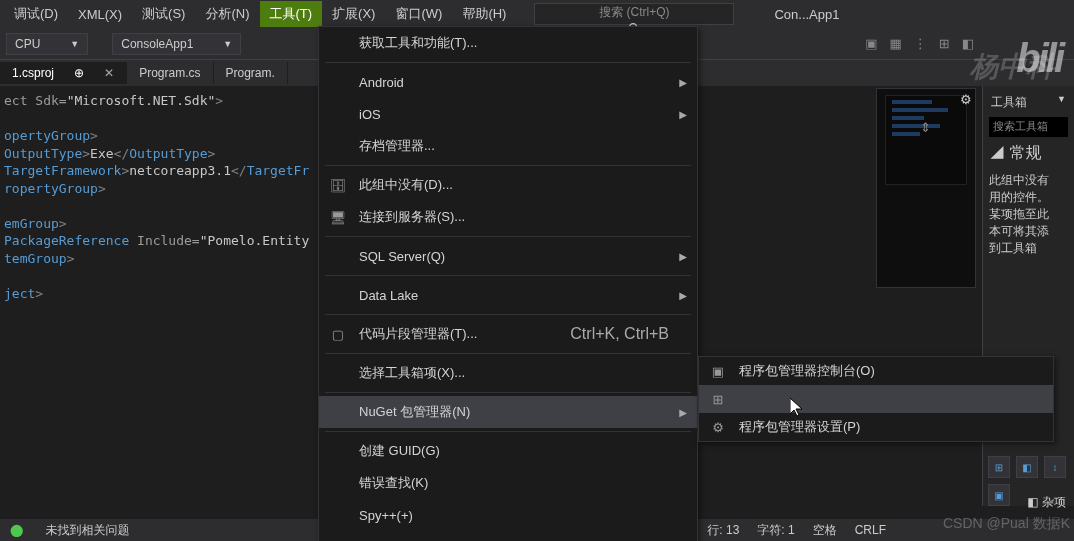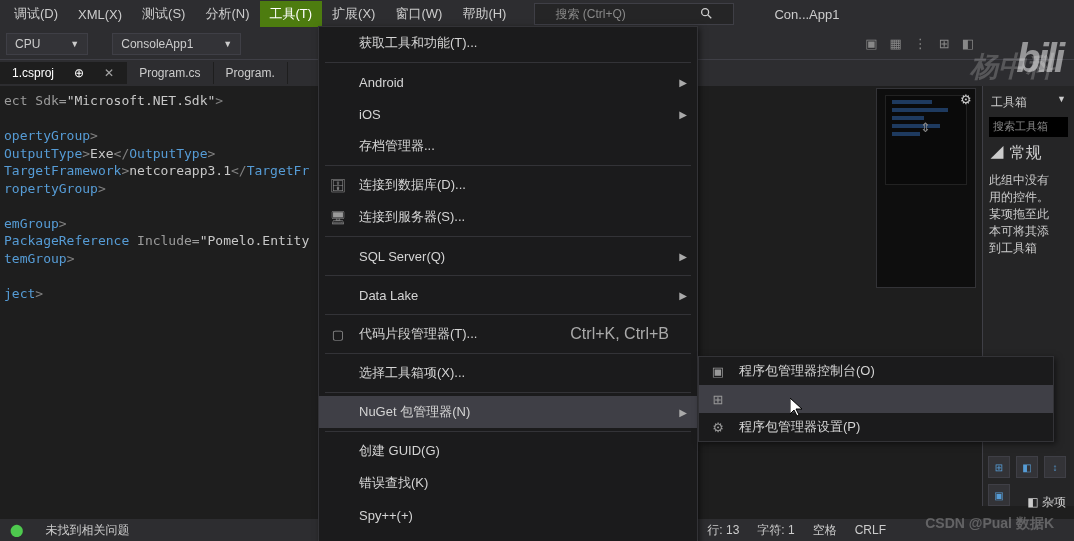--- a/index.html
+++ b/index.html
@@ -31,23 +31,24 @@
       background: #4d7c0f;
       color: #fff;
     }
     .searchbox {
       margin-left: 18px;
       display: flex;
       align-items: center;
       background: #252526;
       border: 1px solid #3f3f46;
       height: 22px;
-      padding: 0 20px;
+      padding: 0 1px;
       width: 200px;
       justify-content: space-between;
+      flex-direction: column;
     }
     .searchbox span { color: #888; font-size: 12px; }
     .app-title {
       margin-left: 40px;
       color: #ccc;
     }
     
     
     .toolbar {
       display: flex;
@@ -252,25 +253,24 @@
       font-size: 40px;
       font-weight: bold;
       font-style: italic;
       color: rgba(255,255,255,.5);
       z-index: 5;
       letter-spacing: -3px;
     }
     .watermark-csdn {
       position: absolute;
       bottom: 8px;
-      right: 20px;
+      right: 4px;
       font-size: 14px;
       color: rgba(200,200,200,.35);
       z-index: 5;
-      font-weight: bold;
     }
     
     
     .statusbar {
       position: absolute;
       bottom: 0;
       left: 0;
       right: 0;
       height: 22px;
       background: #2d2d30;
@@ -398,21 +398,21 @@
   <div class="dm-item">
       <span>iOS</span>
       <span class="arrow">▶</span>
     </div>
   <div class="dm-item">
       <span>存档管理器...</span>
     </div>
   <div class="dm-sep"></div>
   <div class="dm-item">
       <span class="item-icon">🗄</span>
-      <span>连接到数据库(D)...</span>
+      <span>此组中没有(D)...</span>
     </div>
   <div class="dm-item">
       <span class="item-icon">🖥</span>
       <span>连接到服务器(S)...</span>
     </div>
   <div class="dm-sep"></div>
   <div class="dm-item">
       <span>SQL Server(Q)</span>
       <span class="arrow">▶</span>
     </div>

